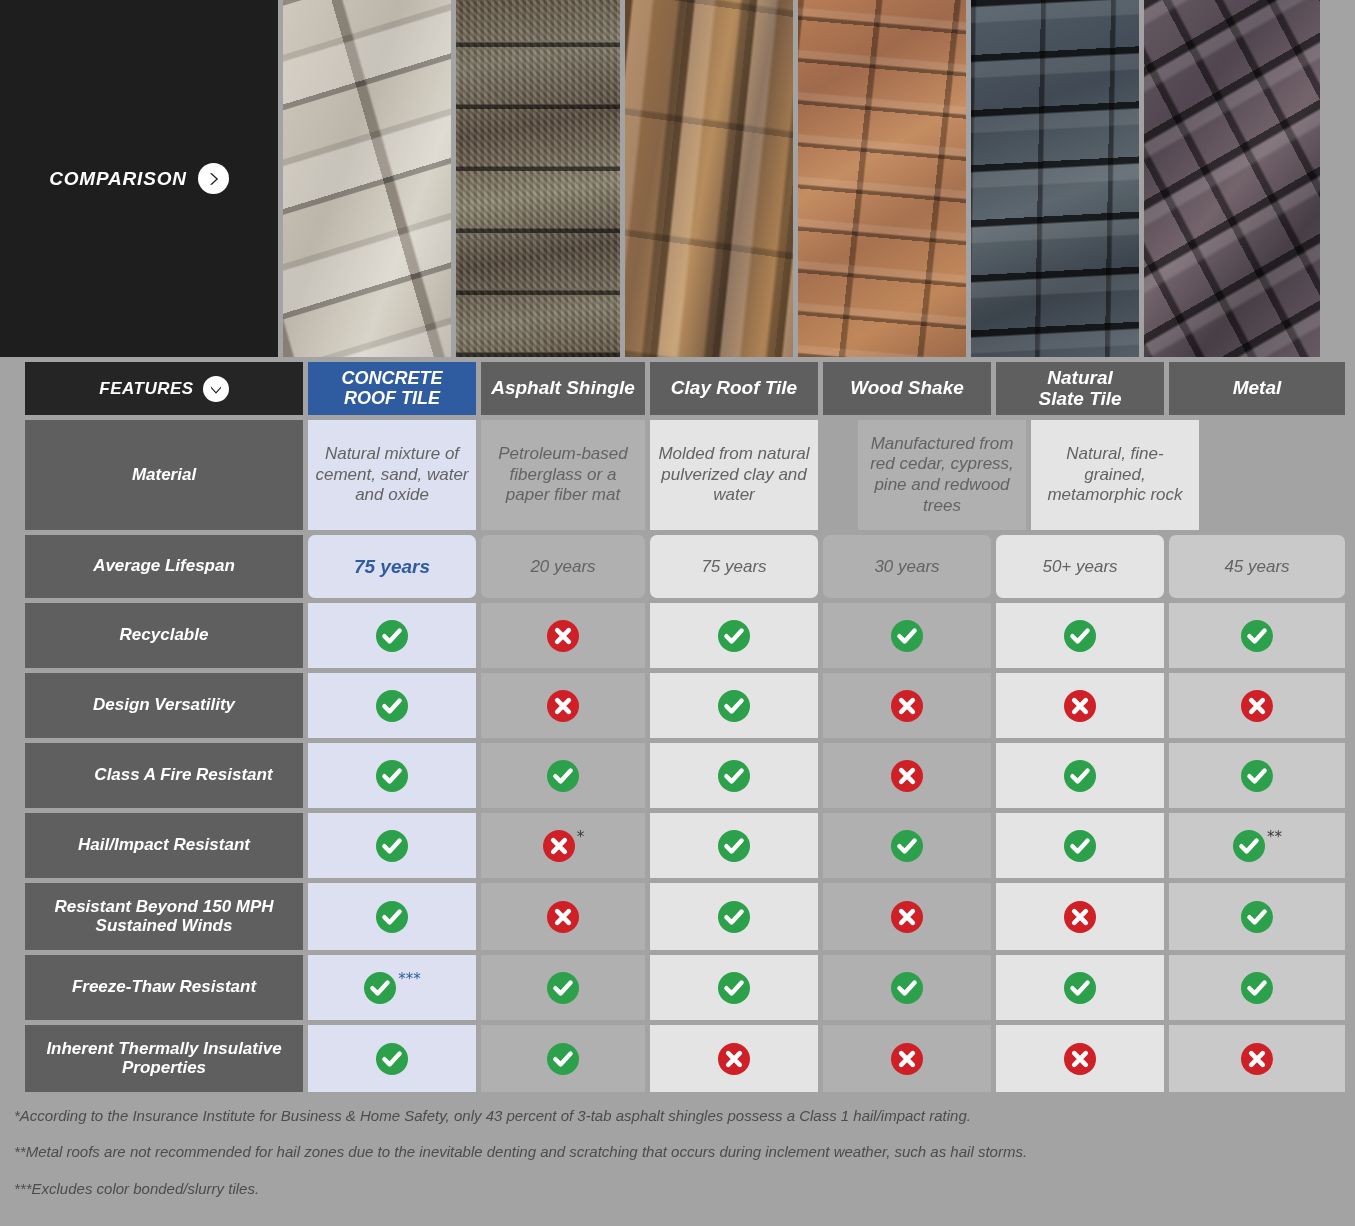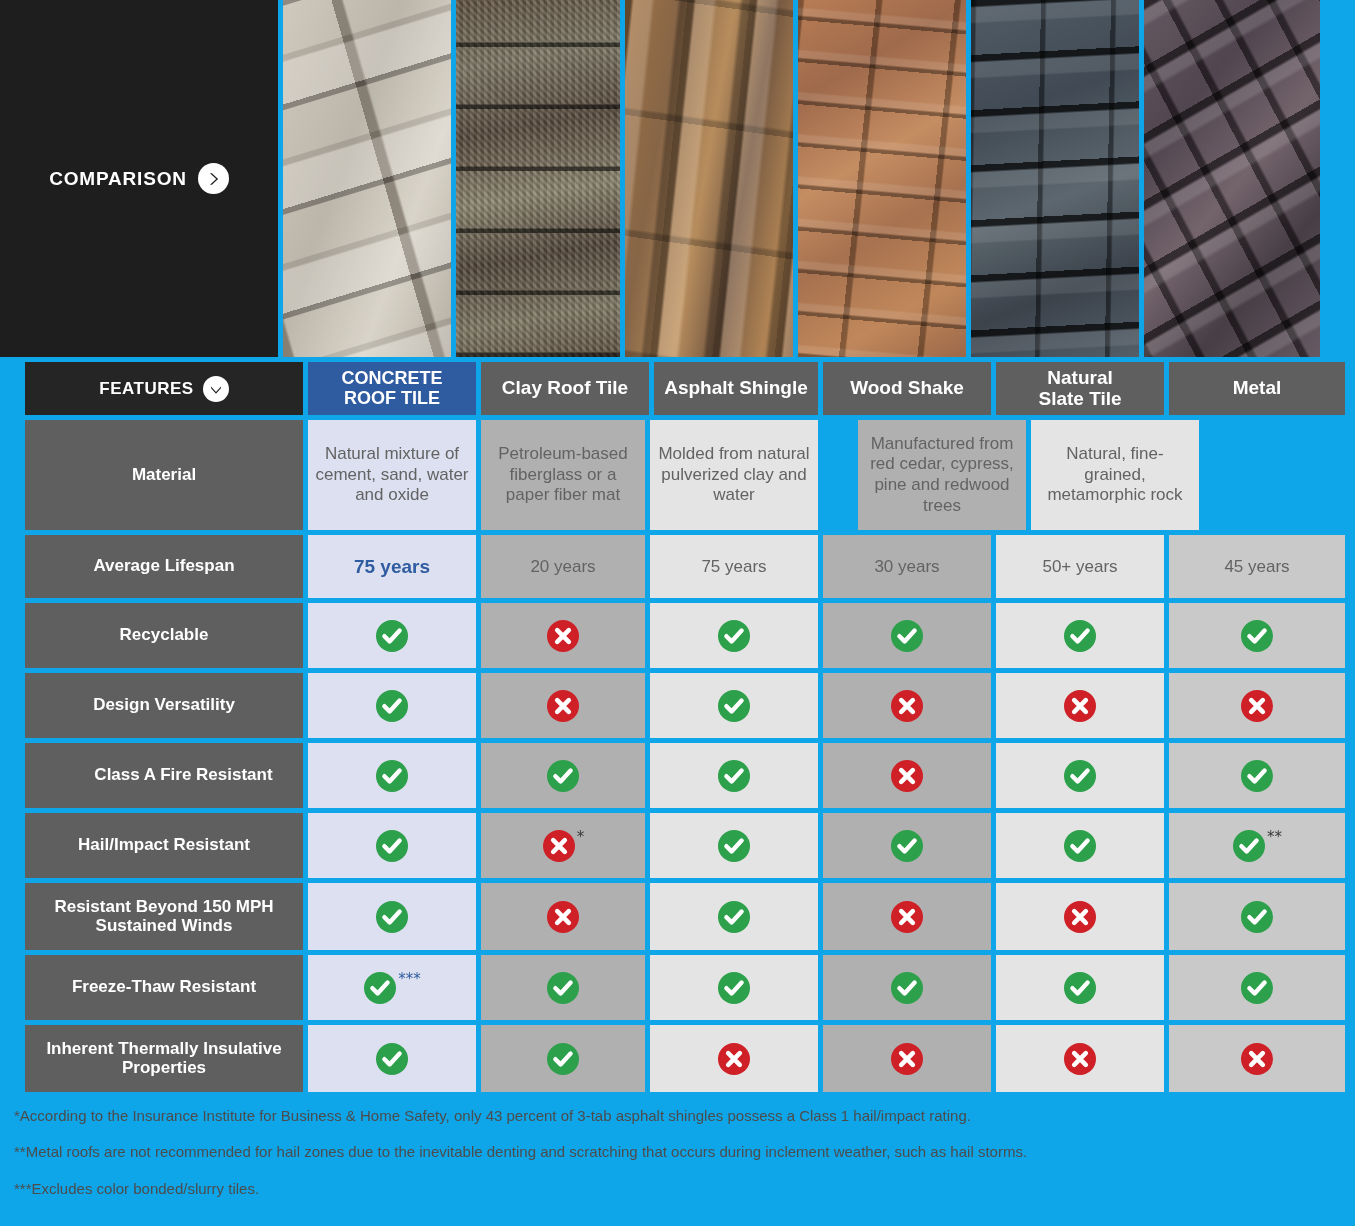--- a/index.html
+++ b/index.html
@@ -8,21 +8,22 @@
     height: 1226px;
     background: #f7f6f2;
     font-family: "Liberation Sans", sans-serif;
     overflow: hidden;
   }
 
   #sheet {
     position: relative;
     width: 1355px;
     height: 1226px;
-    background: #0ea5e9;
+    background: #a3a3a3;
+    font-style: italic;
   }
 
   
   .photo-band {
     position: absolute;
     left: 0; top: 0;
     width: 1355px;
     height: 357px;
     display: flex;
   }
@@ -196,21 +197,21 @@
   .mat-row .cell { height: 110px; }
   .mat-val {
     color: #636363;
     font-size: 17px;
     line-height: 1.22;
     padding: 0 6px;
   }
 
   
   .life-row .cell { height: 63px; }
-  .life-val { color: #636363; font-size: 17px; }
+  .life-val { color: #636363; font-size: 17px; border-radius: 7px; }
   .life-val.featured-text {
     color: #2f5ca0;
     font-weight: bold;
     font-size: 19px;
   }
 
   
   .icon-row .cell { height: 65px; }
   .icon-row.tall .cell { height: 67px; }
 
@@ -287,25 +288,25 @@
           </svg>
         </span>
       </div>
 
       <div class="cell hdr-prod featured" style="flex: 0 0 168px; width: 168px;">
         <span>
           <span>CONCRETE</span><br>
           <span>ROOF TILE</span>
         </span>
       </div>
+      <div class="cell hdr-prod" style="flex: 0 0 164px; width: 164px;">
+        <span>Asphalt Shingle</span>
+      </div>
       <div class="cell hdr-prod" style="flex: 0 0 168px; width: 168px;">
         <span>Clay Roof Tile</span>
-      </div>
-      <div class="cell hdr-prod" style="flex: 0 0 164px; width: 164px;">
-        <span>Asphalt Shingle</span>
       </div>
       <div class="cell hdr-prod" style="flex: 0 0 168px; width: 168px;">
         <span>Wood Shake</span>
       </div>
       <div class="cell hdr-prod" style="flex: 0 0 168px; width: 168px;">
         <span>
           <span>Natural</span><br>
           <span>Slate Tile</span>
         </span>
       </div>

